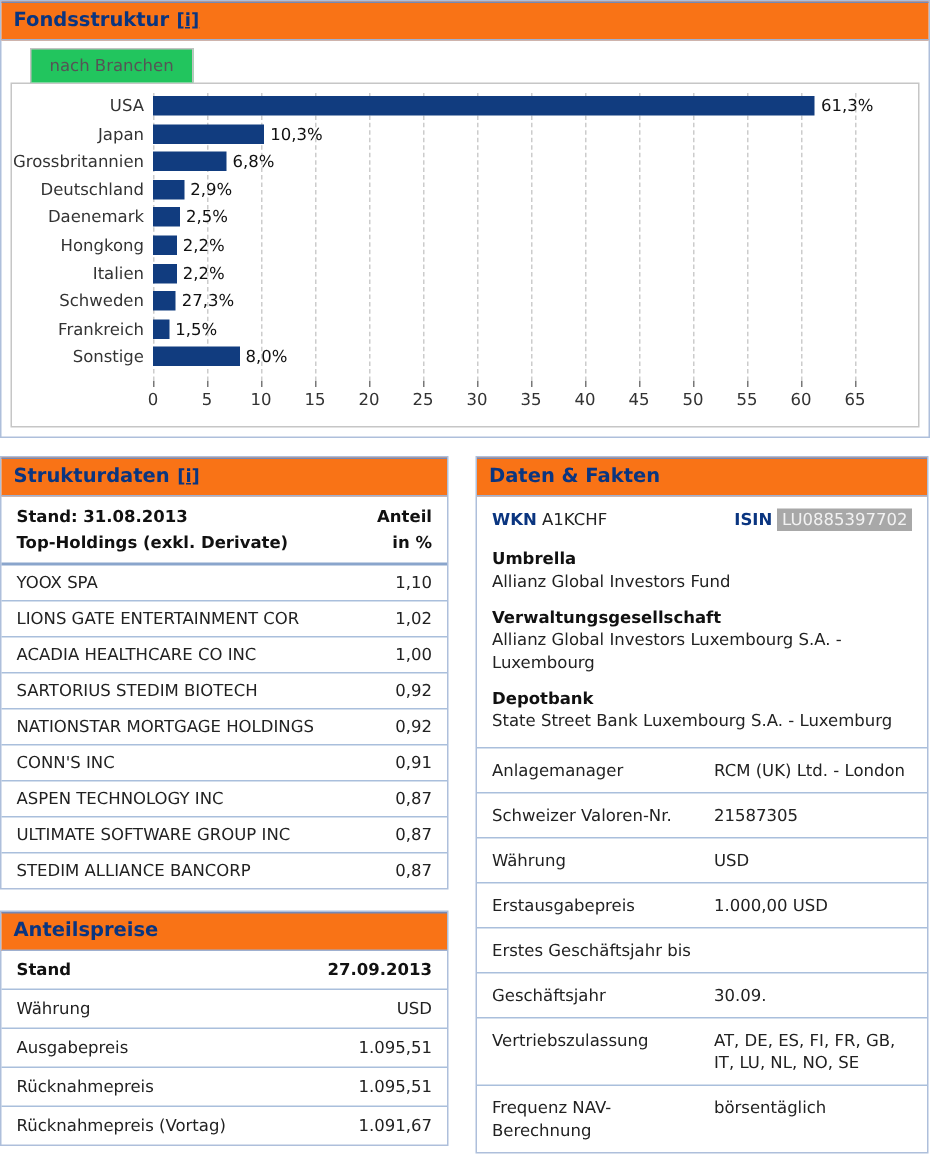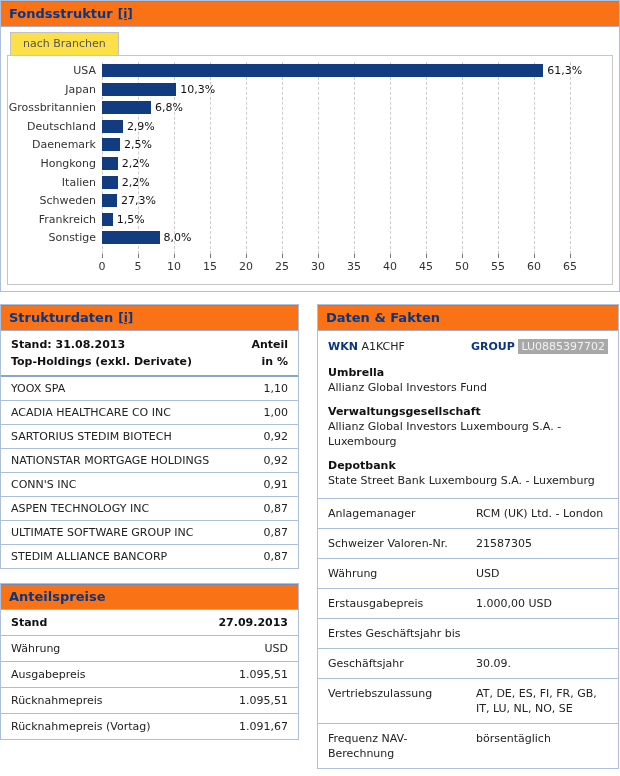--- a/index.html
+++ b/index.html
@@ -21,22 +21,22 @@
 
   
   #fonds-section { margin-bottom:12px; }
   .tabs { display:flex; align-items:flex-end; padding:5px 6px 0; position:relative; z-index:2; }
   .tab { padding:4px 12px 5px; cursor:pointer; }
   .tab-active {
     background:#fff; border:1px solid #a0a0a0; border-bottom:none;
     font-weight:bold; color:#0a3580; margin-bottom:-1px; padding-bottom:6px;
   }
   .tab-inactive {
-    background:#fde047; border:1px solid #c2c2c2; border-bottom:none;
-    color:#555; margin-left:3px;
+    background:#22c55e; border:1px solid #c2c2c2; border-bottom:none;
+    color:#555; margin-left:13px;
   }
   .chart-box {
     position:relative; margin:0 6px 6px; height:228px;
     border:1px solid #c6c6c6; background:#fff; overflow:hidden;
   }
   .grid-line { position:absolute; top:6px; height:192px; width:0; border-left:1px dashed #ccc; }
   .tick-mark { position:absolute; top:198px; height:4px; width:0; border-left:1px solid #777; }
   .tick-label { position:absolute; top:204px; width:26px; text-align:center; color:#333; }
   .bar-label { position:absolute; left:0; width:88px; text-align:right; color:#333; line-height:13px; white-space:nowrap; }
   .bar { position:absolute; height:13px; }
@@ -172,20 +172,24 @@
       <div class="sd-headrow2">
         <span>Top-Holdings (exkl. Derivate)</span>
         <span>in %</span>
       </div>
       <div id="holdings-table">
           <div class="holding-row">
             <div>YOOX SPA</div>
             <div>1,10</div>
           </div>
           <div class="holding-row">
+            <div>LIONS GATE ENTERTAINMENT COR</div>
+            <div>1,02</div>
+          </div>
+          <div class="holding-row">
             <div>ACADIA HEALTHCARE CO INC</div>
             <div>1,00</div>
           </div>
           <div class="holding-row">
             <div>SARTORIUS STEDIM BIOTECH</div>
             <div>0,92</div>
           </div>
           <div class="holding-row">
             <div>NATIONSTAR MORTGAGE HOLDINGS</div>
             <div>0,92</div>
@@ -244,21 +248,21 @@
       <div class="panel-header">
         <span>Daten &amp; Fakten</span>
       </div>
       <div class="df-top">
         <div class="df-wkn-row">
           <span>
             <span class="navy-bold">WKN</span>
             <span>A1KCHF</span>
           </span>
           <span>
-            <span class="navy-bold">GROUP</span>
+            <span class="navy-bold">ISIN</span>
             <span class="isin-value">LU0885397702</span>
           </span>
         </div>
         <div id="df-blocks">
             <div class="df-heading">Umbrella</div>
             <div class="df-text">Allianz Global Investors Fund</div>
             <div class="df-heading">Verwaltungsgesellschaft</div>
             <div class="df-text">Allianz Global Investors Luxembourg S.A. - Luxembourg</div>
             <div class="df-heading">Depotbank</div>
             <div class="df-text">State Street Bank Luxembourg S.A. - Luxemburg</div>

